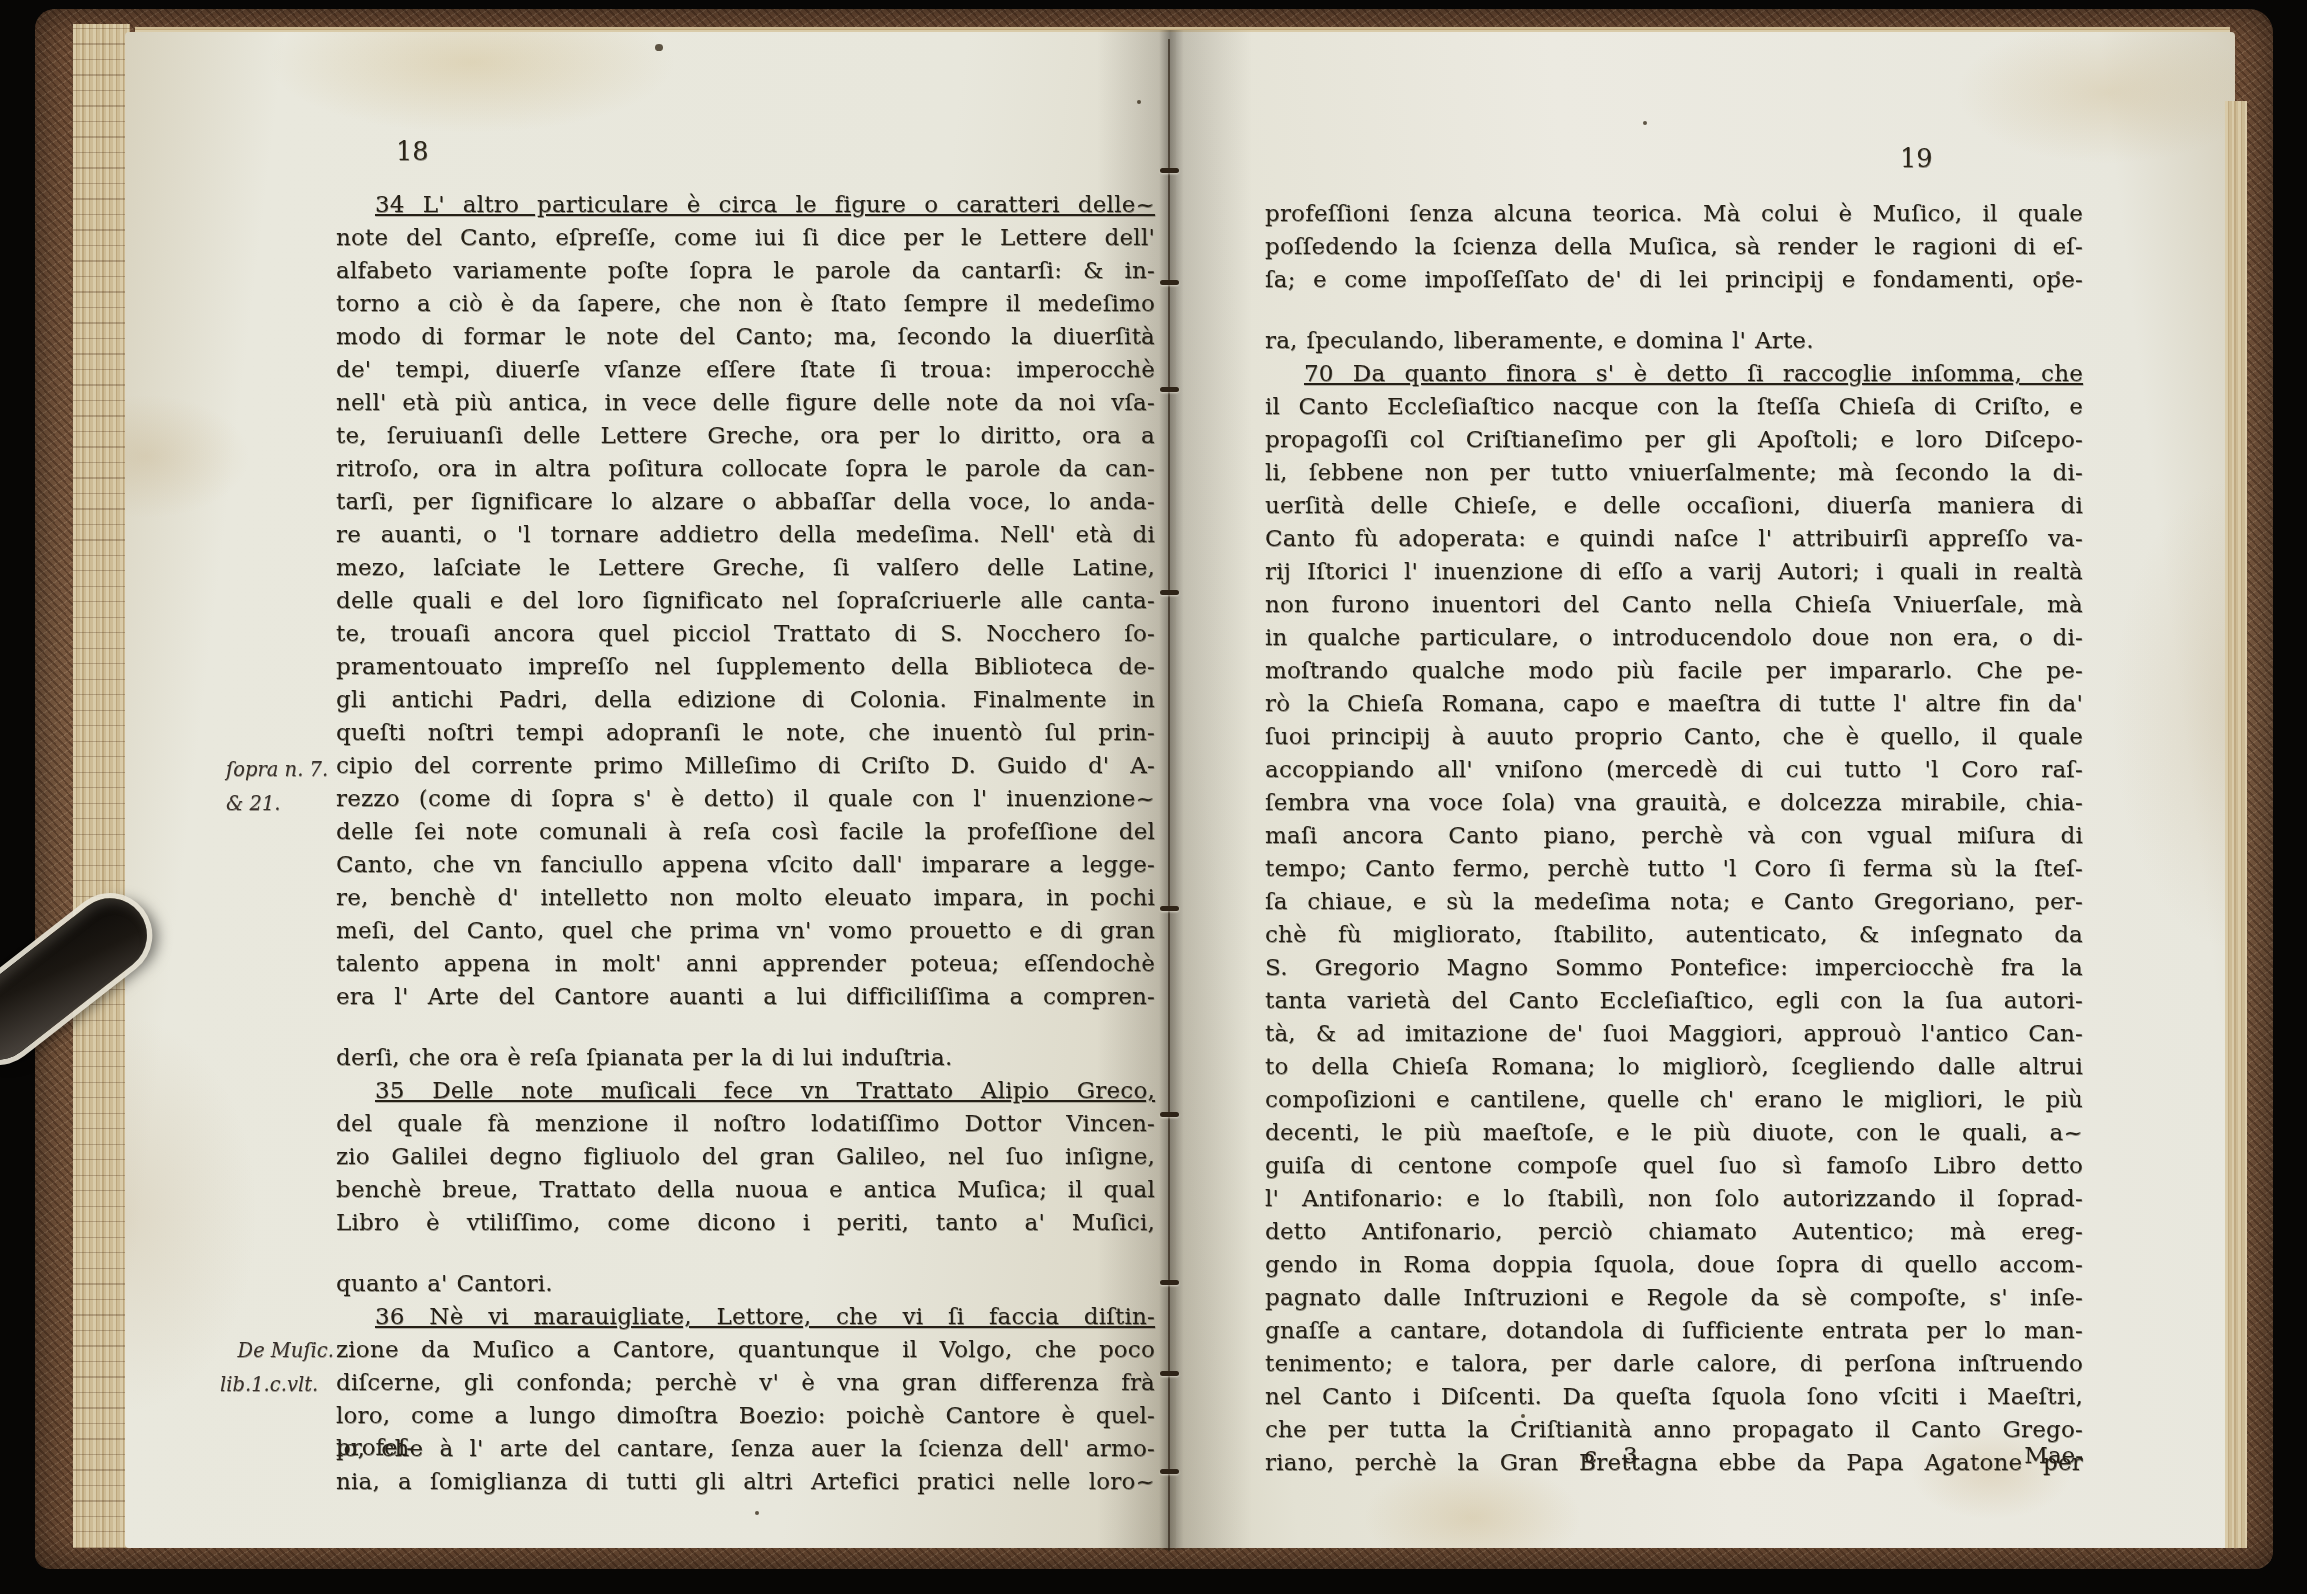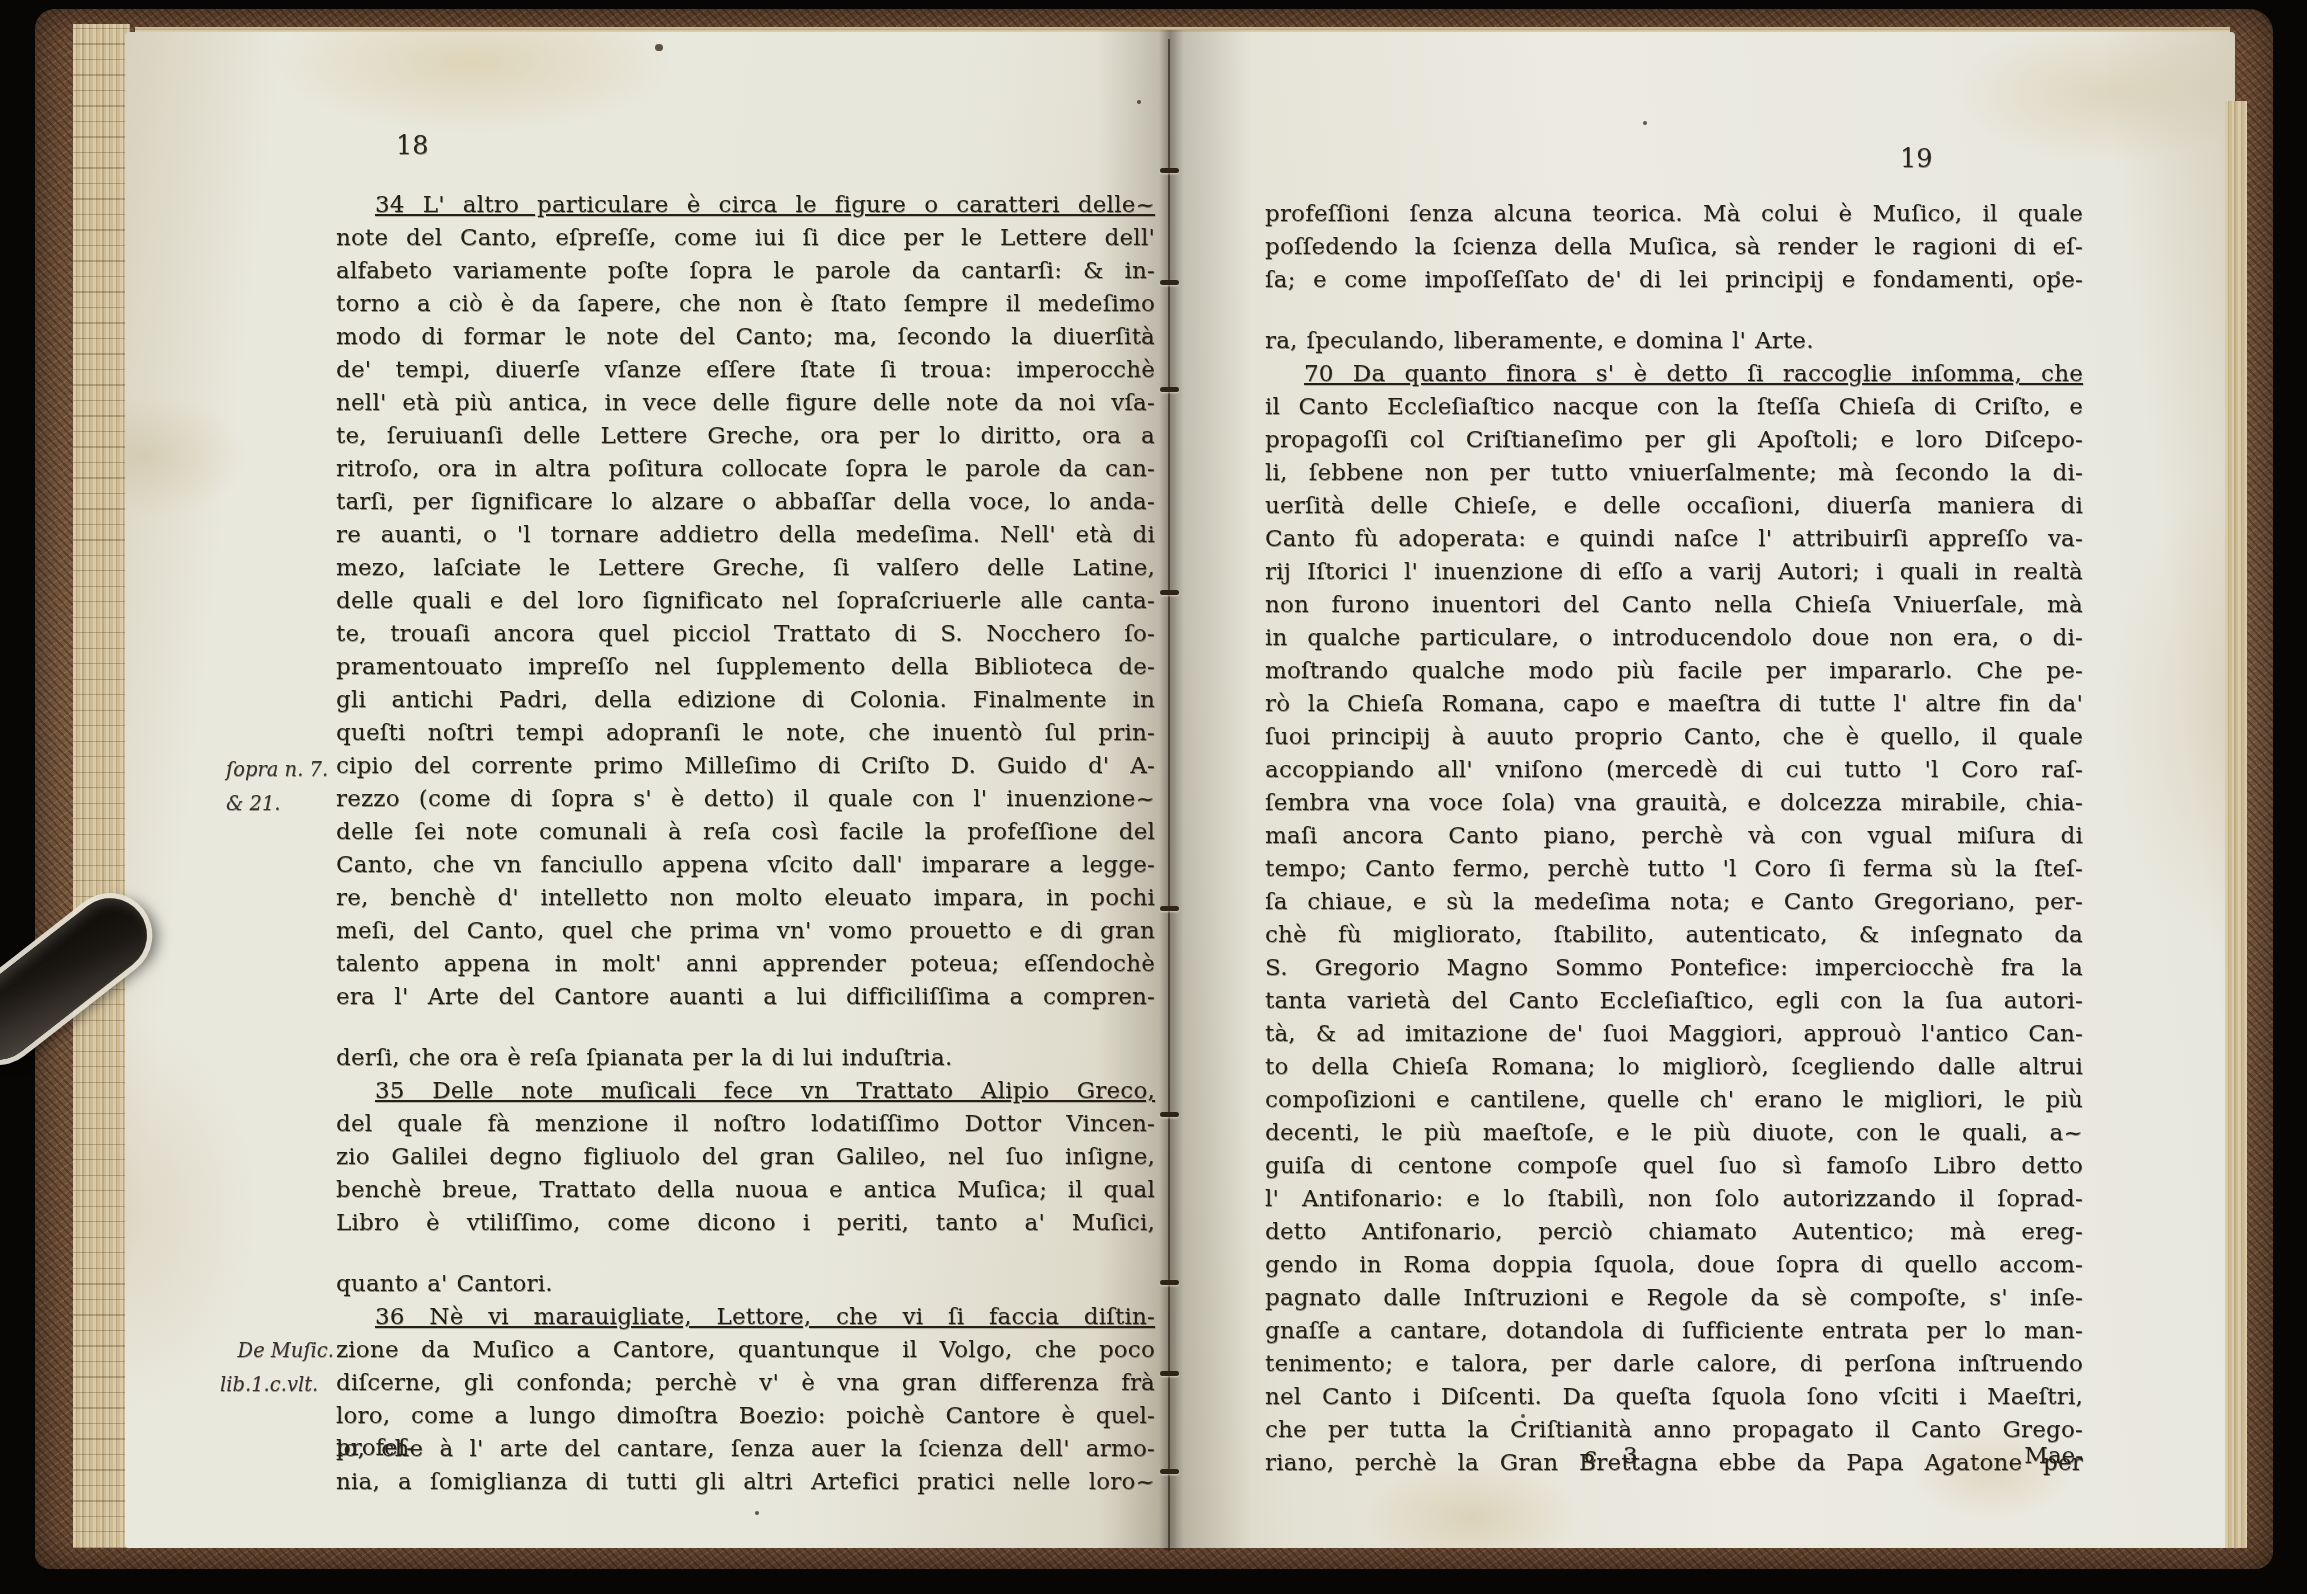--- a/index.html
+++ b/index.html
@@ -84,21 +84,21 @@
   <div class="stitch" style="top:387px"></div>
   <div class="stitch" style="top:590px"></div>
   <div class="stitch" style="top:906px"></div>
   <div class="stitch" style="top:1112px"></div>
   <div class="stitch" style="top:1280px"></div>
   <div class="stitch" style="top:1371px"></div>
   <div class="stitch" style="top:1469px"></div>
 
   <div class="clasp"></div>
 
-  <div class="pagenum" style="left:396px;top:130px">18</div>
+  <div class="pagenum" style="left:396px;top:136px">18</div>
   <div class="pagenum" style="left:1900px;top:143px">19</div>
 
   <div class="marginnote mn1" style="left:226px;top:753px">
     <div class="mline">ſopra n. 7.</div>
     <div class="mline">&amp; 21.</div>
   </div>
   <div class="marginnote mn2" style="left:220px;top:1334px">
     <div class="mline">De Muſic.</div>
     <div class="mline">lib.1.c.vlt.</div>
   </div>

